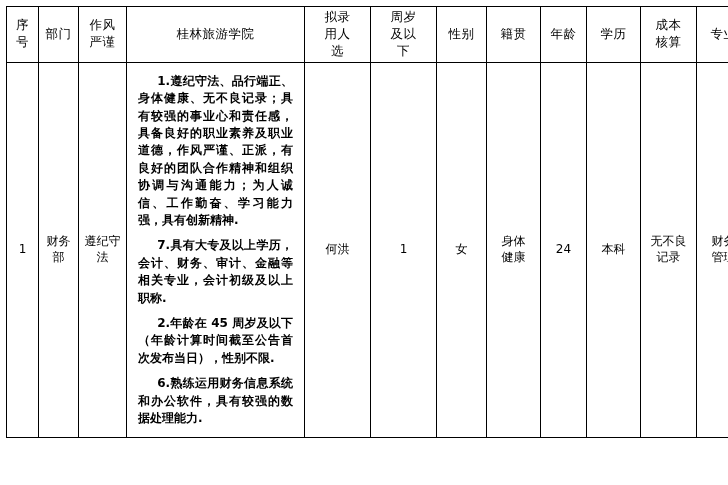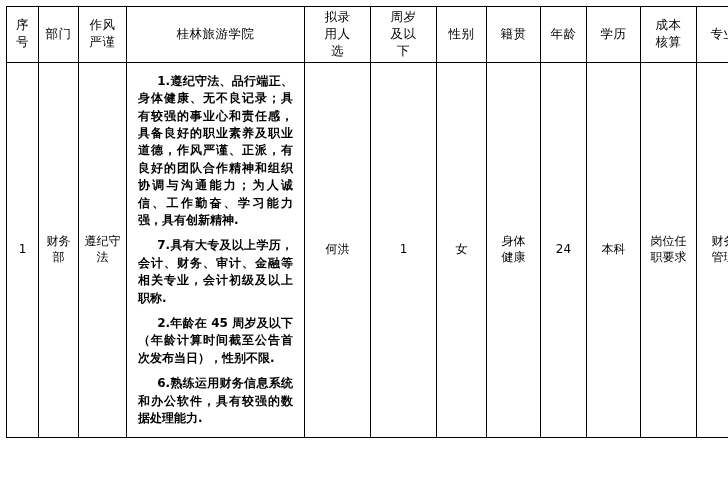--- a/index.html
+++ b/index.html
@@ -157,21 +157,21 @@
         </td>
         <td class="cell-mid">何洪</td>
         <td class="cell-mid">1</td>
         <td class="cell-mid">女</td>
         <td class="cell-mid">
           <span class="stack narrow-wrap">身体健康</span>
         </td>
         <td class="cell-mid">24</td>
         <td class="cell-mid">本科</td>
         <td class="cell-mid">
-          <span class="stack wrap-3">岗位任职要求</span>
+          <span class="stack wrap-3">无不良记录</span>
         </td>
         <td class="cell-mid">
           <span class="stack narrow-wrap">财务管理</span>
         </td>
       </tr>
     </tbody>
   </table>
 </div>
 
 </body></html>

